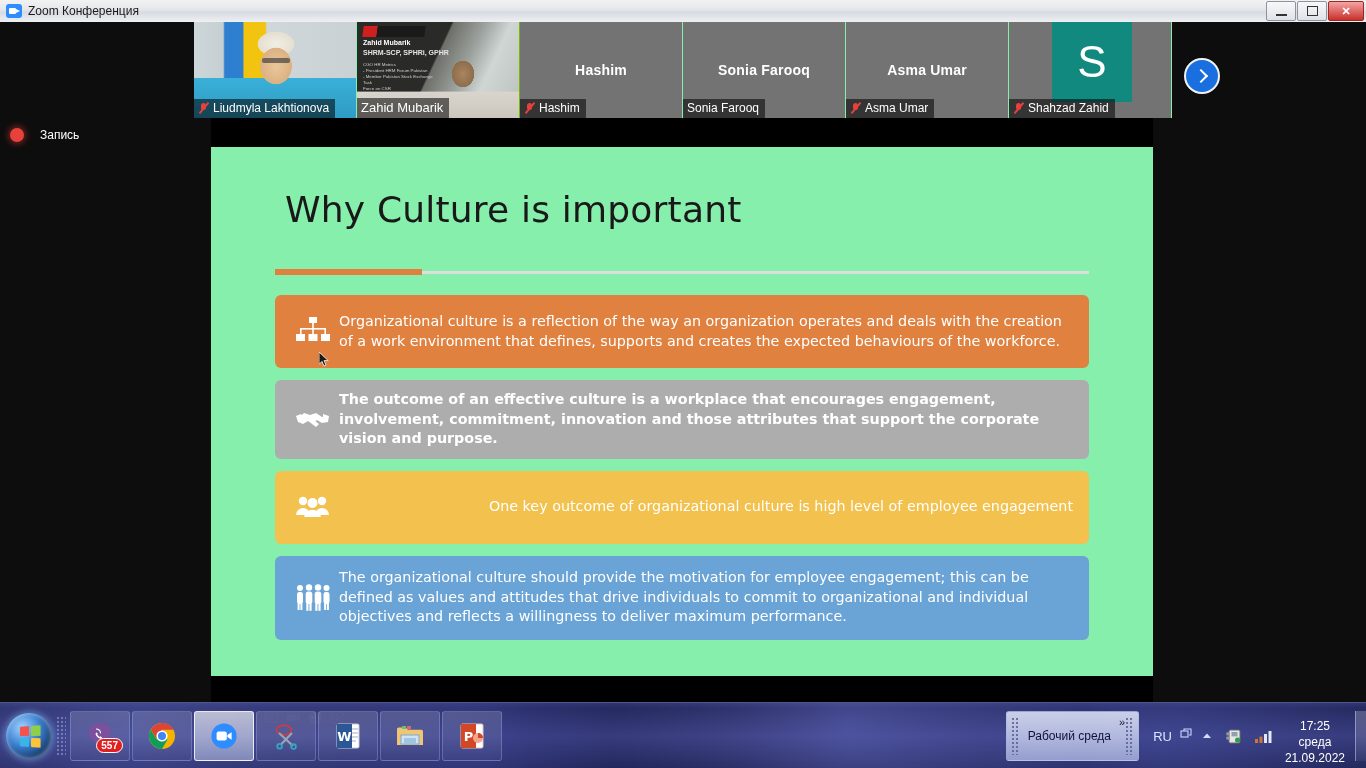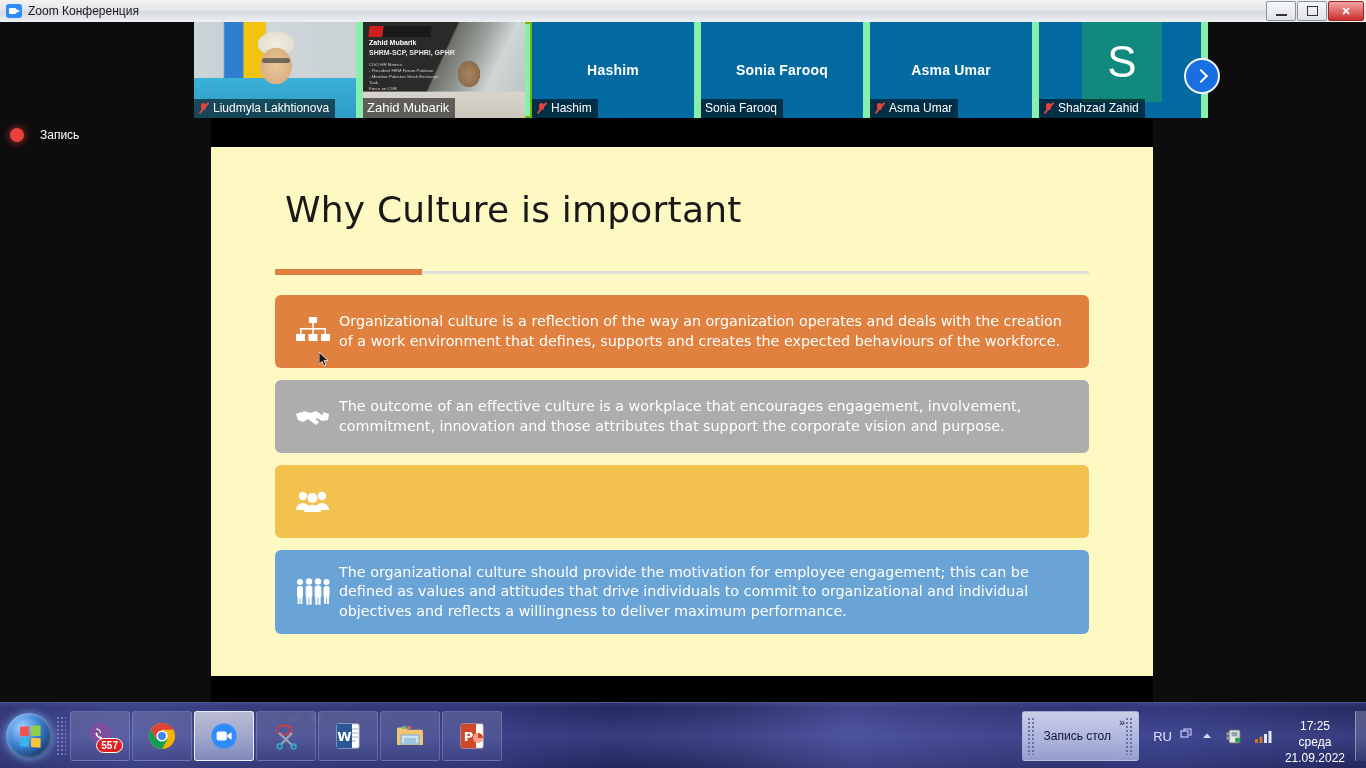--- a/index.html
+++ b/index.html
@@ -50,22 +50,22 @@
     position:absolute;left:0;top:22px;width:1366px;height:680px;
     background:#0d0d0d;
   }
 
   
   .filmstrip{
     position:absolute;left:194px;top:0;width:976px;height:96px;
     background:#1c1c1c;display:flex;
   }
   .tile{
-    width:162px;height:96px;position:relative;background:#0369a1;
-    border-right:7px solid #86efac;overflow:hidden;flex:none;
+    width:162px;height:96px;position:relative;background:#737373;
+    border-right:1px solid #86efac;overflow:hidden;flex:none;
   }
   .tile.active{outline:2px solid #76b900;outline-offset:-2px;}
   .tile-name-big{
     position:absolute;left:0;top:0;width:100%;height:100%;
     display:flex;align-items:center;justify-content:center;
     color:#fff;font-size:14px;font-weight:bold;letter-spacing:.2px;
   }
   .namebar{
     position:absolute;left:0;bottom:0;max-width:100%;
     background:rgba(0,0,0,.55);
@@ -131,41 +131,41 @@
   }
   .rec-dot{width:14px;height:14px;border-radius:50%;background:#e8413c;
     box-shadow:0 0 6px 2px rgba(232,65,60,.45);}
   .rec-text{color:#ffffff;font-size:12px;}
 
   
   .share{
     position:absolute;left:211px;top:96px;width:942px;height:584px;background:#000;
   }
   .slide{
-    position:absolute;left:0;top:29px;width:942px;height:529px;background:#fef9c3;
+    position:absolute;left:0;top:29px;width:942px;height:529px;background:#86efac;
   }
   .slide-title{
     position:absolute;left:74px;top:42px;
     font-size:36px;color:#191919;font-weight:400;letter-spacing:.2px;
     font-family:"DejaVu Sans", sans-serif;
   }
   .rule{position:absolute;left:64px;top:124px;width:814px;height:3px;background:#dedede;}
   .rule-accent{position:absolute;left:64px;top:122px;width:147px;height:6px;background:#e08040;}
 
   .bars{position:absolute;left:64px;top:148px;width:814px;}
   .bar{
     border-radius:6px;display:flex;align-items:center;
     margin-bottom:12px;padding:10px 16px 10px 12px;box-sizing:border-box;
     position:relative;
     justify-content:space-between;
   }
   .bar .ico{width:52px;flex:none;display:flex;align-items:center;justify-content:center;}
   .bar .txt{color:#fff;font-size:14.3px;line-height:19.5px;font-family:"DejaVu Sans",sans-serif;}
   .bar.b1{background:#e0813f;min-height:73px;}
-  .bar.b2{background:#adadad;min-height:73px;}
+  .bar.b2{background:#adadad;min-height:73px;font-weight:bold;}
   .bar.b3{background:#f2c14e;min-height:73px;}
   .bar.b4{background:#6aa3d5;min-height:84px;}
 
   
   .slide-ctrls{
     position:absolute;left:9px;top:563px;display:flex;align-items:center;gap:7px;
   }
   .sc{width:15px;height:15px;display:flex;align-items:center;justify-content:center;}
   .sc svg{display:block;}
 
@@ -369,20 +369,21 @@
           <div class="ico">
             <svg width="36" height="24" viewBox="0 0 36 24">
               <circle cx="8" cy="6" r="4.2" fill="#fff"></circle>
               <circle cx="27" cy="6" r="4.2" fill="#fff"></circle>
               <circle cx="17.5" cy="8" r="5" fill="#fff"></circle>
               <path d="M1 20 a7 7 0 0 1 14 0 z" fill="#fff"></path>
               <path d="M20 20 a7 7 0 0 1 14 0 z" fill="#fff"></path>
               <path d="M9 22 a8.6 8.6 0 0 1 17 0 z" fill="#fff"></path>
             </svg>
           </div>
+          <div class="txt">One key outcome of organizational culture is high level of employee engagement</div>
         </div>
 
         <div class="bar b4">
           <div class="ico">
             <svg width="36" height="28" viewBox="0 0 36 28">
               <g fill="#fff">
                 <circle cx="5" cy="4" r="3"></circle>
                   <rect x="2" y="8" width="6" height="12" rx="2.4"></rect>
                 <rect x="2.6" y="19" width="2" height="7"></rect>
                   <rect x="5.4" y="19" width="2" height="7"></rect>
@@ -537,21 +538,21 @@
           <circle cx="21" cy="17" r="5" fill="#f3a48a"></circle>
           <path d="M21 12v5h5a5 5 0 0 0-5-5z" fill="#d24726"></path>
         </svg>
     </div>
   </div>
 
   <div class="tray">
 
     <div class="desktop-peek">
       <div class="dp-grip"></div>
-      <div class="dp-label">Запись стол</div>
+      <div class="dp-label">Рабочий среда</div>
       <div class="dp-chev">»</div>
       <div class="dp-grip"></div>
     </div>
 
     <div style="display:flex;flex-direction:row;align-items:center;justify-content:center;margin-right:2px;">
       <div class="lang">RU</div>
       <div style="margin-top:-2px;">
         <svg width="13" height="12" viewBox="0 0 13 12">
             <rect x="1" y="3" width="7" height="6" fill="none" stroke="#cfd6ff" stroke-width="1.1"></rect>
             <path d="M4 3V1h7v6h-2" fill="none" stroke="#cfd6ff" stroke-width="1.1"></path>

